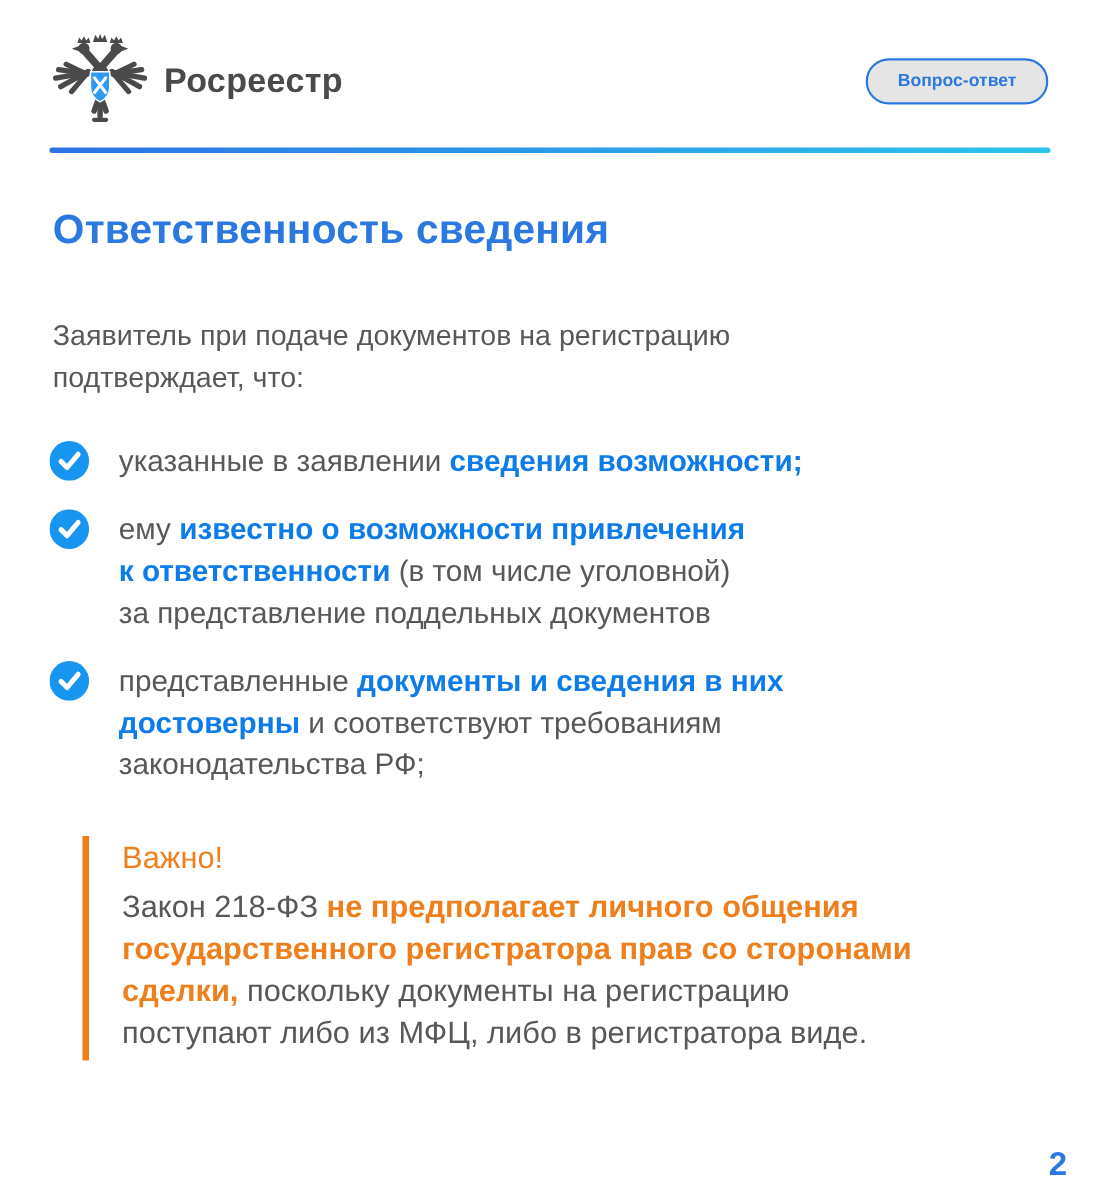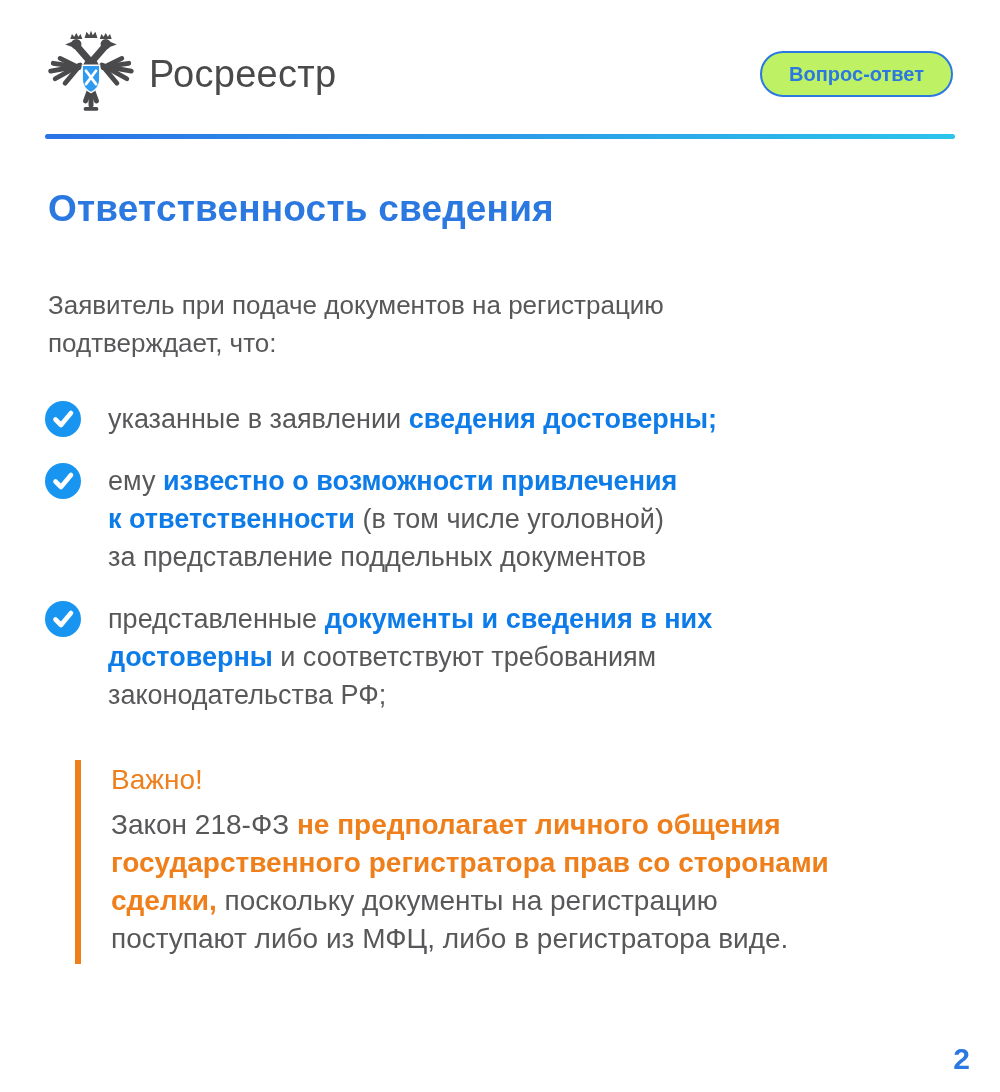--- a/index.html
+++ b/index.html
@@ -21,26 +21,26 @@
     font-family:"Liberation Sans", sans-serif;
     position:relative;overflow:hidden;
     -webkit-font-smoothing:antialiased;
   }
   .sheet{position:absolute;inset:0;padding:0 45px}
   header{display:flex;justify-content:space-between;align-items:center;padding-top:28px}
   .brand{display:flex;align-items:center;gap:12px}
   .logo{width:92px;height:92px;flex:0 0 92px}
   .eagle-fill{fill:var(--brand-gray,#4a4a4c)}
   .shield-fill{fill:var(--shield-blue,#2f9bf0)}
-  .brand-name{font-size:38px;font-weight:normal;color:var(--brand-gray,#4a4a4c);letter-spacing:.3px}
+  .brand-name{font-size:31px;font-weight:bold;color:var(--brand-gray,#4a4a4c);letter-spacing:.3px}
   .qa-button{
     border:2.5px solid var(--title-blue,#2b78e0);
-    border-radius:28px;background:#bef264;
+    border-radius:28px;background:#e5e5e5;
     padding:11px 27px;margin-right:2px;
-    font-family:inherit;font-size:20px;font-weight:bold;
+    font-family:inherit;font-size:16px;font-weight:bold;
     color:var(--title-blue,#2b78e0);cursor:pointer;line-height:1;
   }
   .divider{height:5px;border-radius:3px;margin-top:14px;
     background:linear-gradient(90deg,var(--divider-start,#2b72e6),var(--divider-end,#2cc4ea));}
   h1{margin:50px 3px 0;font-size:37px;line-height:1.1;font-weight:bold;
      color:var(--title-blue,#2b78e0);letter-spacing:.2px}
   .intro{margin:56px 3px 0;font-size:26px;line-height:38px;color:var(--text-gray,#58585a);white-space:pre-line}
   .bullets{list-style:none;margin:38px 0 0;padding:0}
   .bullets li{display:flex;align-items:flex-start;gap:27px;margin-bottom:24px}
   .check-icon{flex:0 0 36px;width:36px;height:36px;margin-top:1px}
@@ -110,21 +110,21 @@
 
   <p class="intro">Заявитель при подаче документов на регистрацию
 подтверждает, что:</p>
 
   <ul class="bullets">
     <li>
       <svg class="check-icon" viewBox="0 0 36 36" aria-hidden="true">
         <circle class="check-fill" cx="18" cy="18" r="18"></circle>
         <path d="M10.5 18.5 L16 24 L26 12" fill="none" stroke="#ffffff" stroke-width="4.6" stroke-linecap="round" stroke-linejoin="round"></path>
       </svg>
-      <span class="bullet-text"><span>указанные в заявлении </span><span class="seg-accent-blue">сведения достоверны;</span></span>
+      <span class="bullet-text"><span>указанные в заявлении </span><span class="seg-accent-blue">сведения возможности;</span></span>
     </li>
     <li>
       <svg class="check-icon" viewBox="0 0 36 36" aria-hidden="true">
         <circle class="check-fill" cx="18" cy="18" r="18"></circle>
         <path d="M10.5 18.5 L16 24 L26 12" fill="none" stroke="#ffffff" stroke-width="4.6" stroke-linecap="round" stroke-linejoin="round"></path>
       </svg>
       <span class="bullet-text"><span>ему </span><span class="seg-accent-blue">известно о возможности привлечения
 к ответственности</span><span> (в том числе уголовной)
 за представление поддельных документов</span></span>
     </li>

